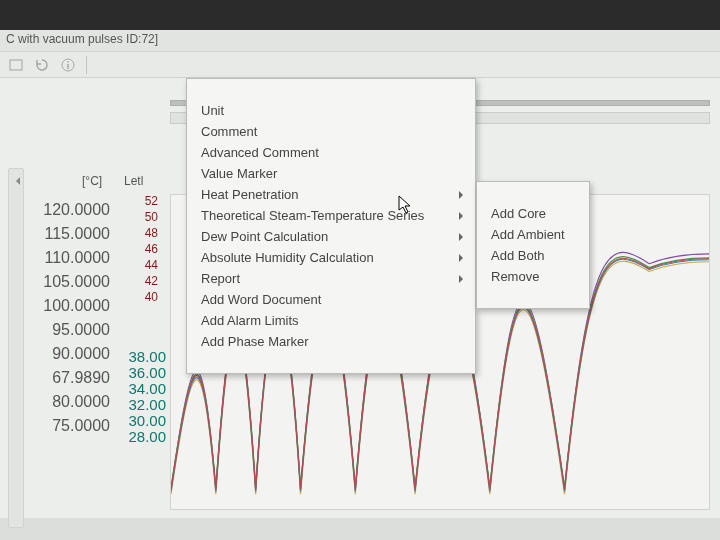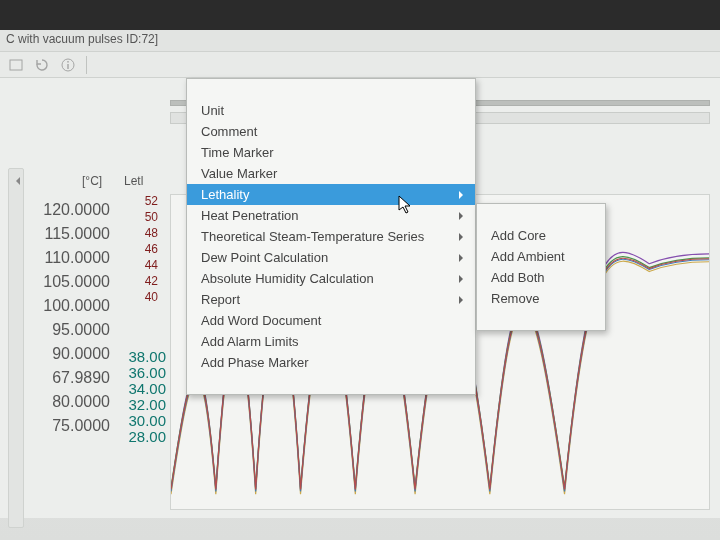--- a/index.html
+++ b/index.html
@@ -77,21 +77,21 @@
   }
   .menu .mi { padding: 3px 22px 3px 14px; white-space: nowrap; position: relative; }
   .menu .mi.sub::after {
     content: ""; position: absolute; right: 8px; top: 50%; transform: translateY(-50%);
     border: 4px solid transparent; border-left-color: #666;
   }
   .menu .mi.highlight { background: #3a9bdc; color: #fff; }
   .menu .mi.highlight.sub::after { border-left-color: #fff; }
 
   #main-menu { left: 186px; top: 0px; width: 290px; }
-  #sub-menu { left: 476px; top: 125px; width: 130px; }
+  #sub-menu { left: 476px; top: 103px; width: 114px; }
 
   .cursor {
     position: absolute; left: 398px; top: 117px; width: 14px; height: 20px; pointer-events: none;
   }
   .cursor svg { width: 14px; height: 20px; }
 
   .panel-handle {
     position:absolute; left:8px; top:90px; width:16px; height:360px;
     background:#e2e4e2; border:1px solid #cfd2cf; border-radius:2px;
   }
@@ -183,23 +183,22 @@
           <path d="M0 298 C20 165 30 125 45 298 C60 85 70 74 85 298 C100 64 115 59 130 298 C150 55 165 55 185 298 C205 53 220 53 245 298 C270 50 290 50 320 298 C345 49 360 49 395 298 C420 48 440 48 480 74 C500 66 520 64 540 64" stroke="#3a8a3a"></path>
           <path d="M0 302 C20 168 30 128 45 302 C60 88 70 78 85 302 C100 68 115 62 130 302 C150 58 165 58 185 302 C205 56 220 56 245 302 C270 53 290 53 320 302 C345 52 360 52 395 302 C420 51 440 51 480 76 C500 68 520 66 540 66" stroke="#2b6fb5"></path>
           <path d="M0 300 C20 166 30 126 45 300 C60 86 70 76 85 300 C100 66 115 60 130 300 C150 57 165 57 185 300 C205 55 220 55 245 300 C270 52 290 52 320 300 C345 51 360 51 395 300 C420 50 440 50 480 75 C500 67 520 65 540 65" stroke="#b23a3a"></path>
         </g>
       </svg>
     </div>
 
     <div id="main-menu" class="menu">
       <div class="mi">Unit</div>
       <div class="mi">Comment</div>
-      <div class="mi">Time Marker</div>
+      <div class="mi">Advanced Comment</div>
       <div class="mi">Value Marker</div>
-      <div class="mi sub highlight">Lethality</div>
       <div class="mi sub">Heat Penetration</div>
       <div class="mi sub">Theoretical Steam-Temperature Series</div>
       <div class="mi sub">Dew Point Calculation</div>
       <div class="mi sub">Absolute Humidity Calculation</div>
       <div class="mi sub">Report</div>
       <div class="mi">Add Word Document</div>
       <div class="mi">Add Alarm Limits</div>
       <div class="mi">Add Phase Marker</div>
     </div>
 

